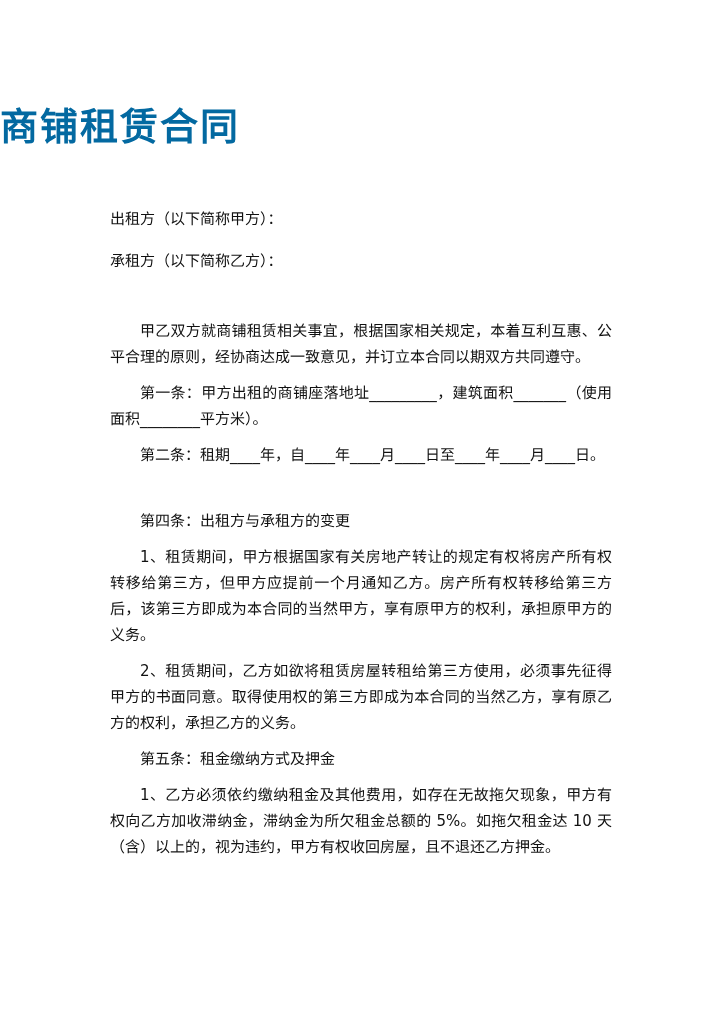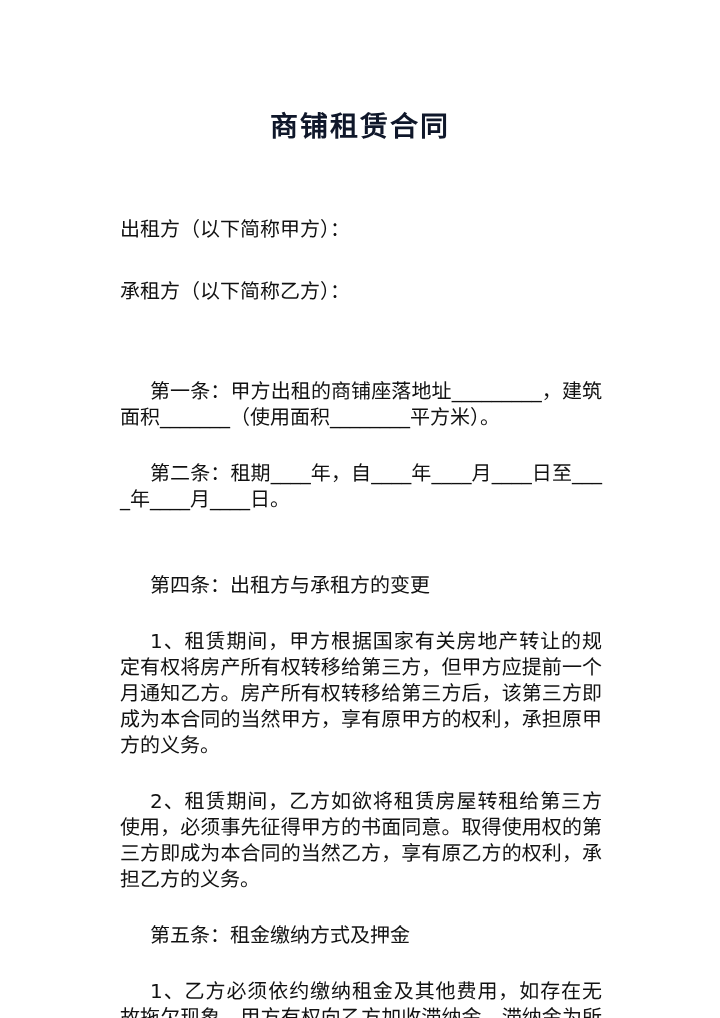--- a/index.html
+++ b/index.html
@@ -20,41 +20,41 @@
     margin: 0 auto;
     background: #ffffff;
     overflow: hidden;
     box-sizing: border-box;
   }
   .doc-title {
     position: absolute;
     left: 0;
     right: 0;
     top: 104px;
-    text-align: center;
-    font-size: 28px;
+    text-align: left;
+    font-size: 38px;
     line-height: 46px;
     font-weight: bold;
     letter-spacing: 2px;
-    color: #0f172a;
+    color: #0369a1;
     font-family: "DejaVu Sans", "Liberation Sans", sans-serif;
   }
   .body-area {
     position: absolute;
     left: 110px;
     top: 206px;
     width: 502px;
   }
   .para {
-    font-size: 20px;
+    font-size: 15px;
     line-height: 26px;
     text-align: justify;
     text-justify: inter-ideograph;
     color: #111111;
-    margin: 10px;
+    margin: 0;
     word-break: break-all;
     white-space: pre-wrap;
   }
   .para.indent {
     text-indent: 30px;
   }
   .gap-xs { height: 10px; }
   .gap-sm { height: 16px; }
   .gap-lg { height: 44px; }
   .spacer-block { width: 100%; }
@@ -69,20 +69,21 @@
   <div class="body-area">
 
     <p class="para">出租方（以下简称甲方）：</p>
 
     <div class="spacer-block gap-sm"></div>
 
     <p class="para">承租方（以下简称乙方）：</p>
 
     <div class="spacer-block gap-lg"></div>
 
+    <p class="para indent">甲乙双方就商铺租赁相关事宜，根据国家相关规定，本着互利互惠、公平合理的原则，经协商达成一致意见，并订立本合同以期双方共同遵守。</p>
 
     <div class="spacer-block gap-xs"></div>
 
     <p class="para indent">第一条：甲方出租的商铺座落地址_________，建筑面积_______（使用面积________平方米）。</p>
 
     <div class="spacer-block gap-xs"></div>
 
     <p class="para indent">第二条：租期____年，自____年____月____日至____年____月____日。</p>
 
     <div class="spacer-block gap-xs"></div>

